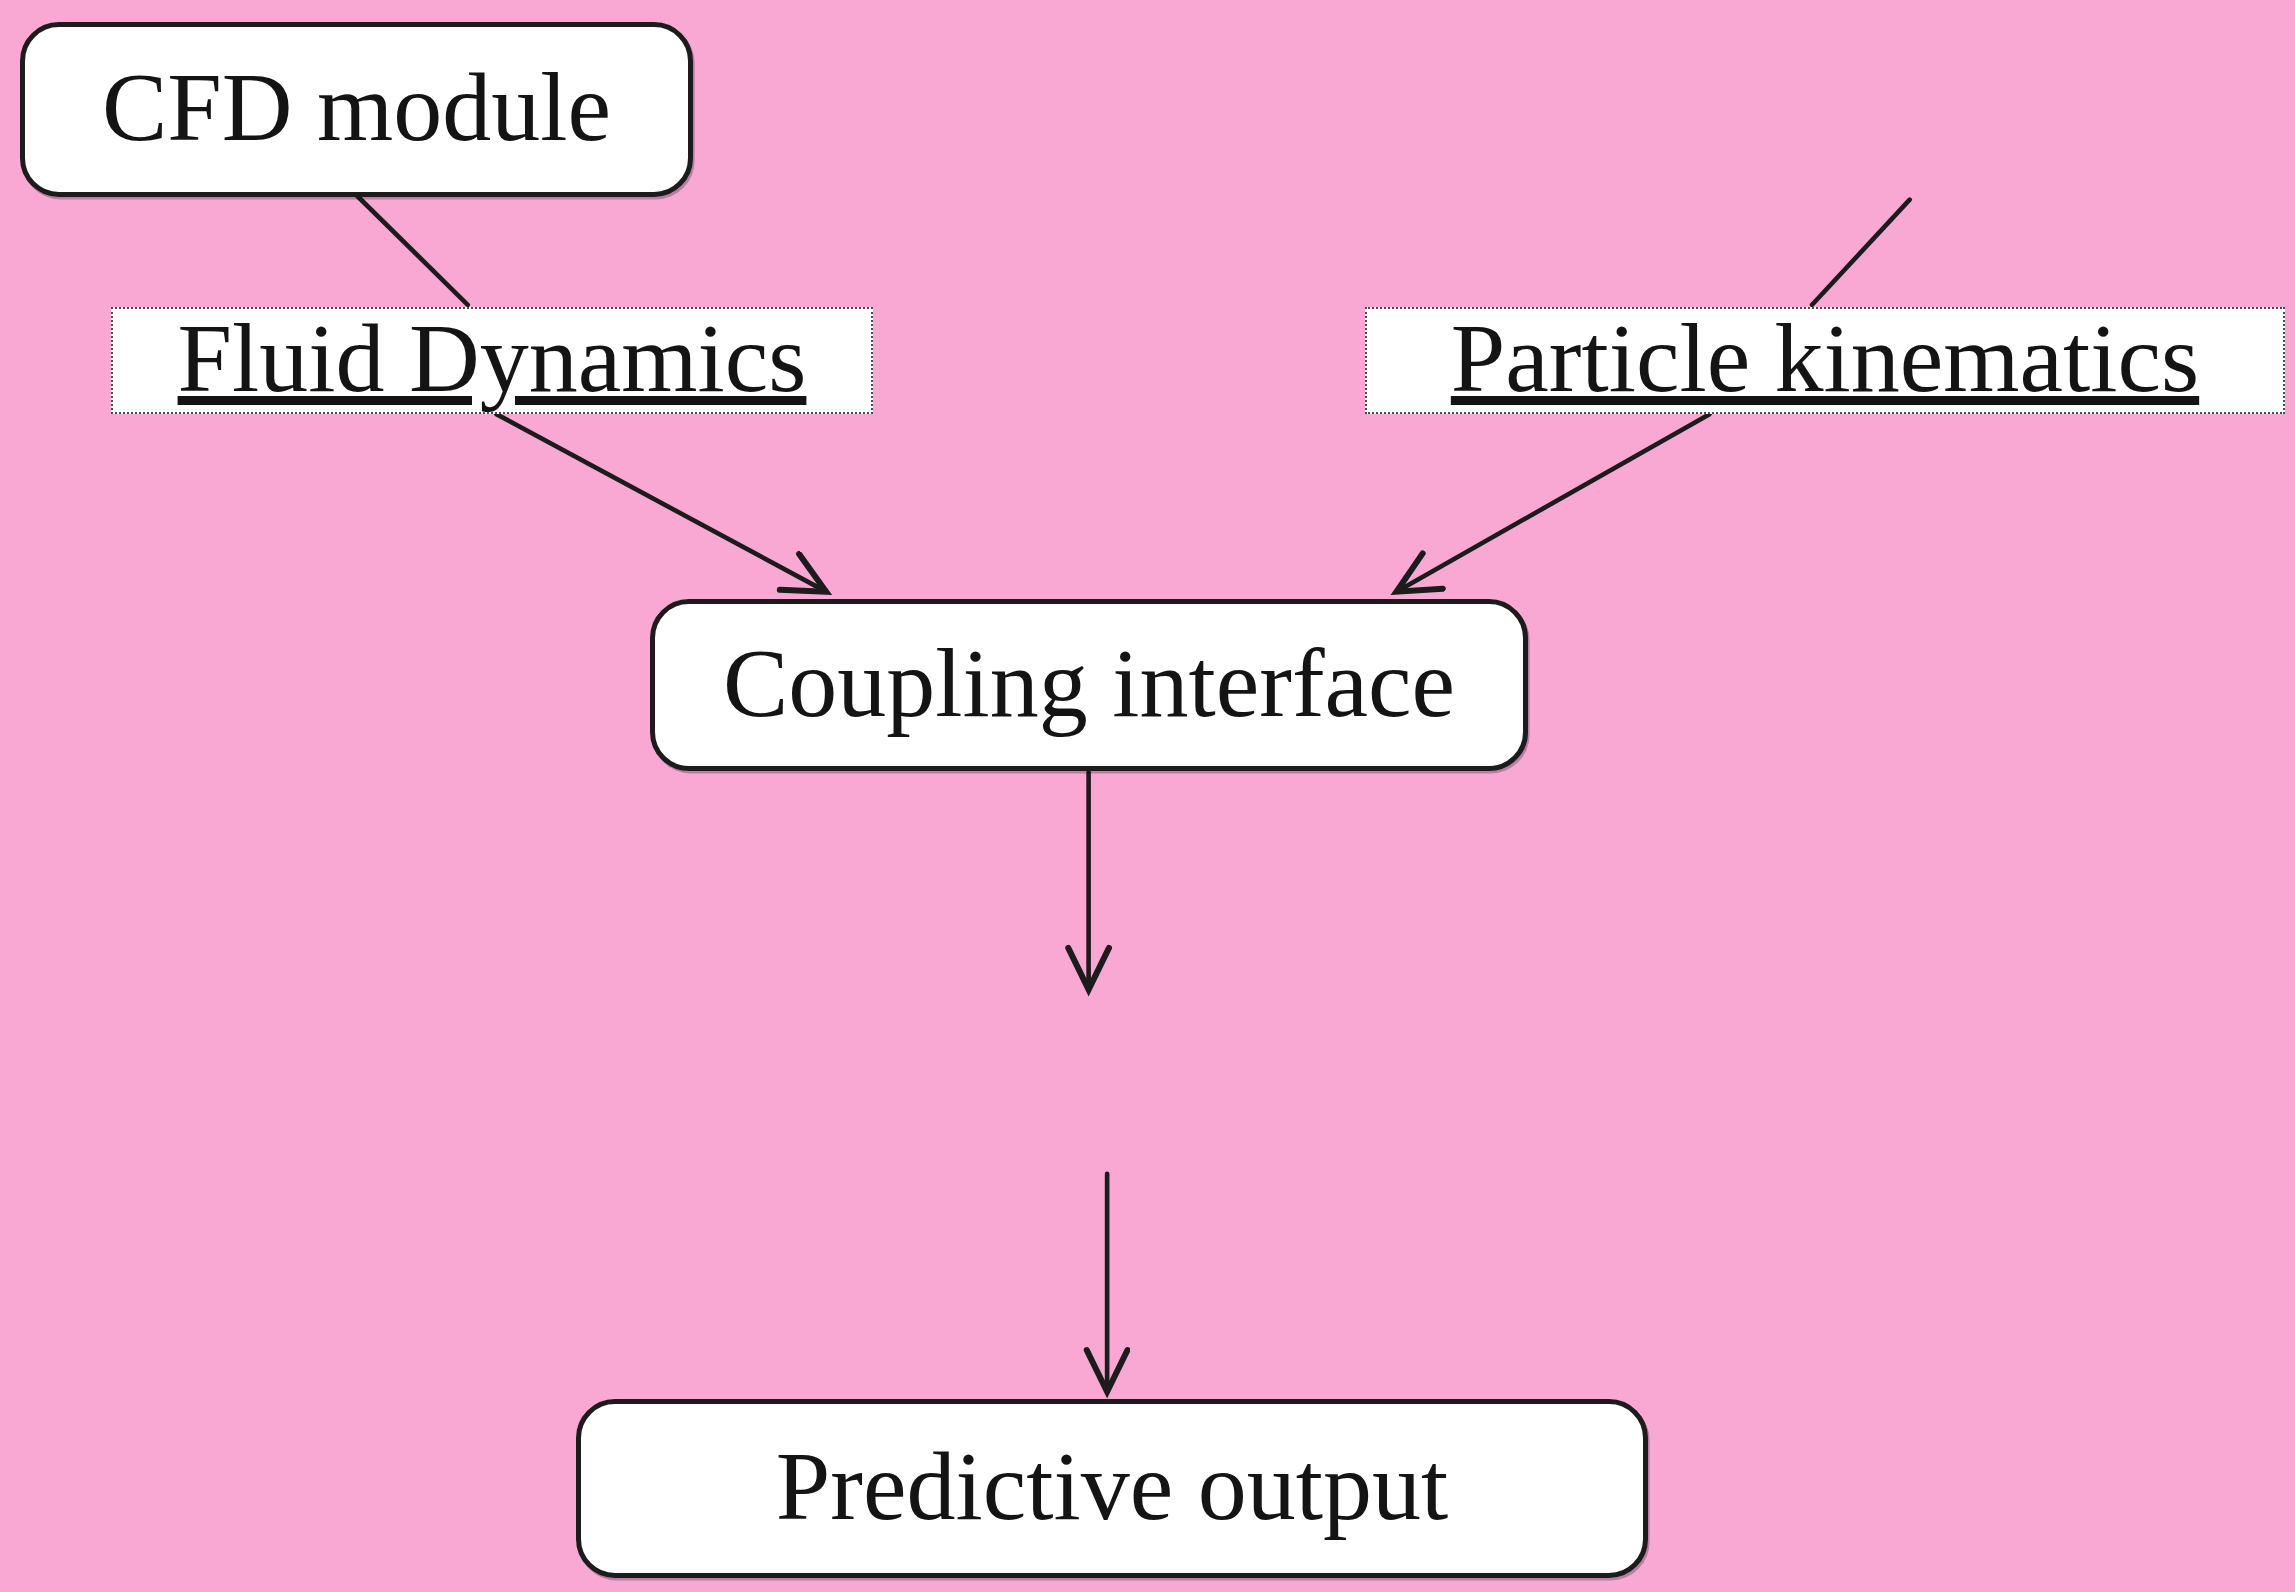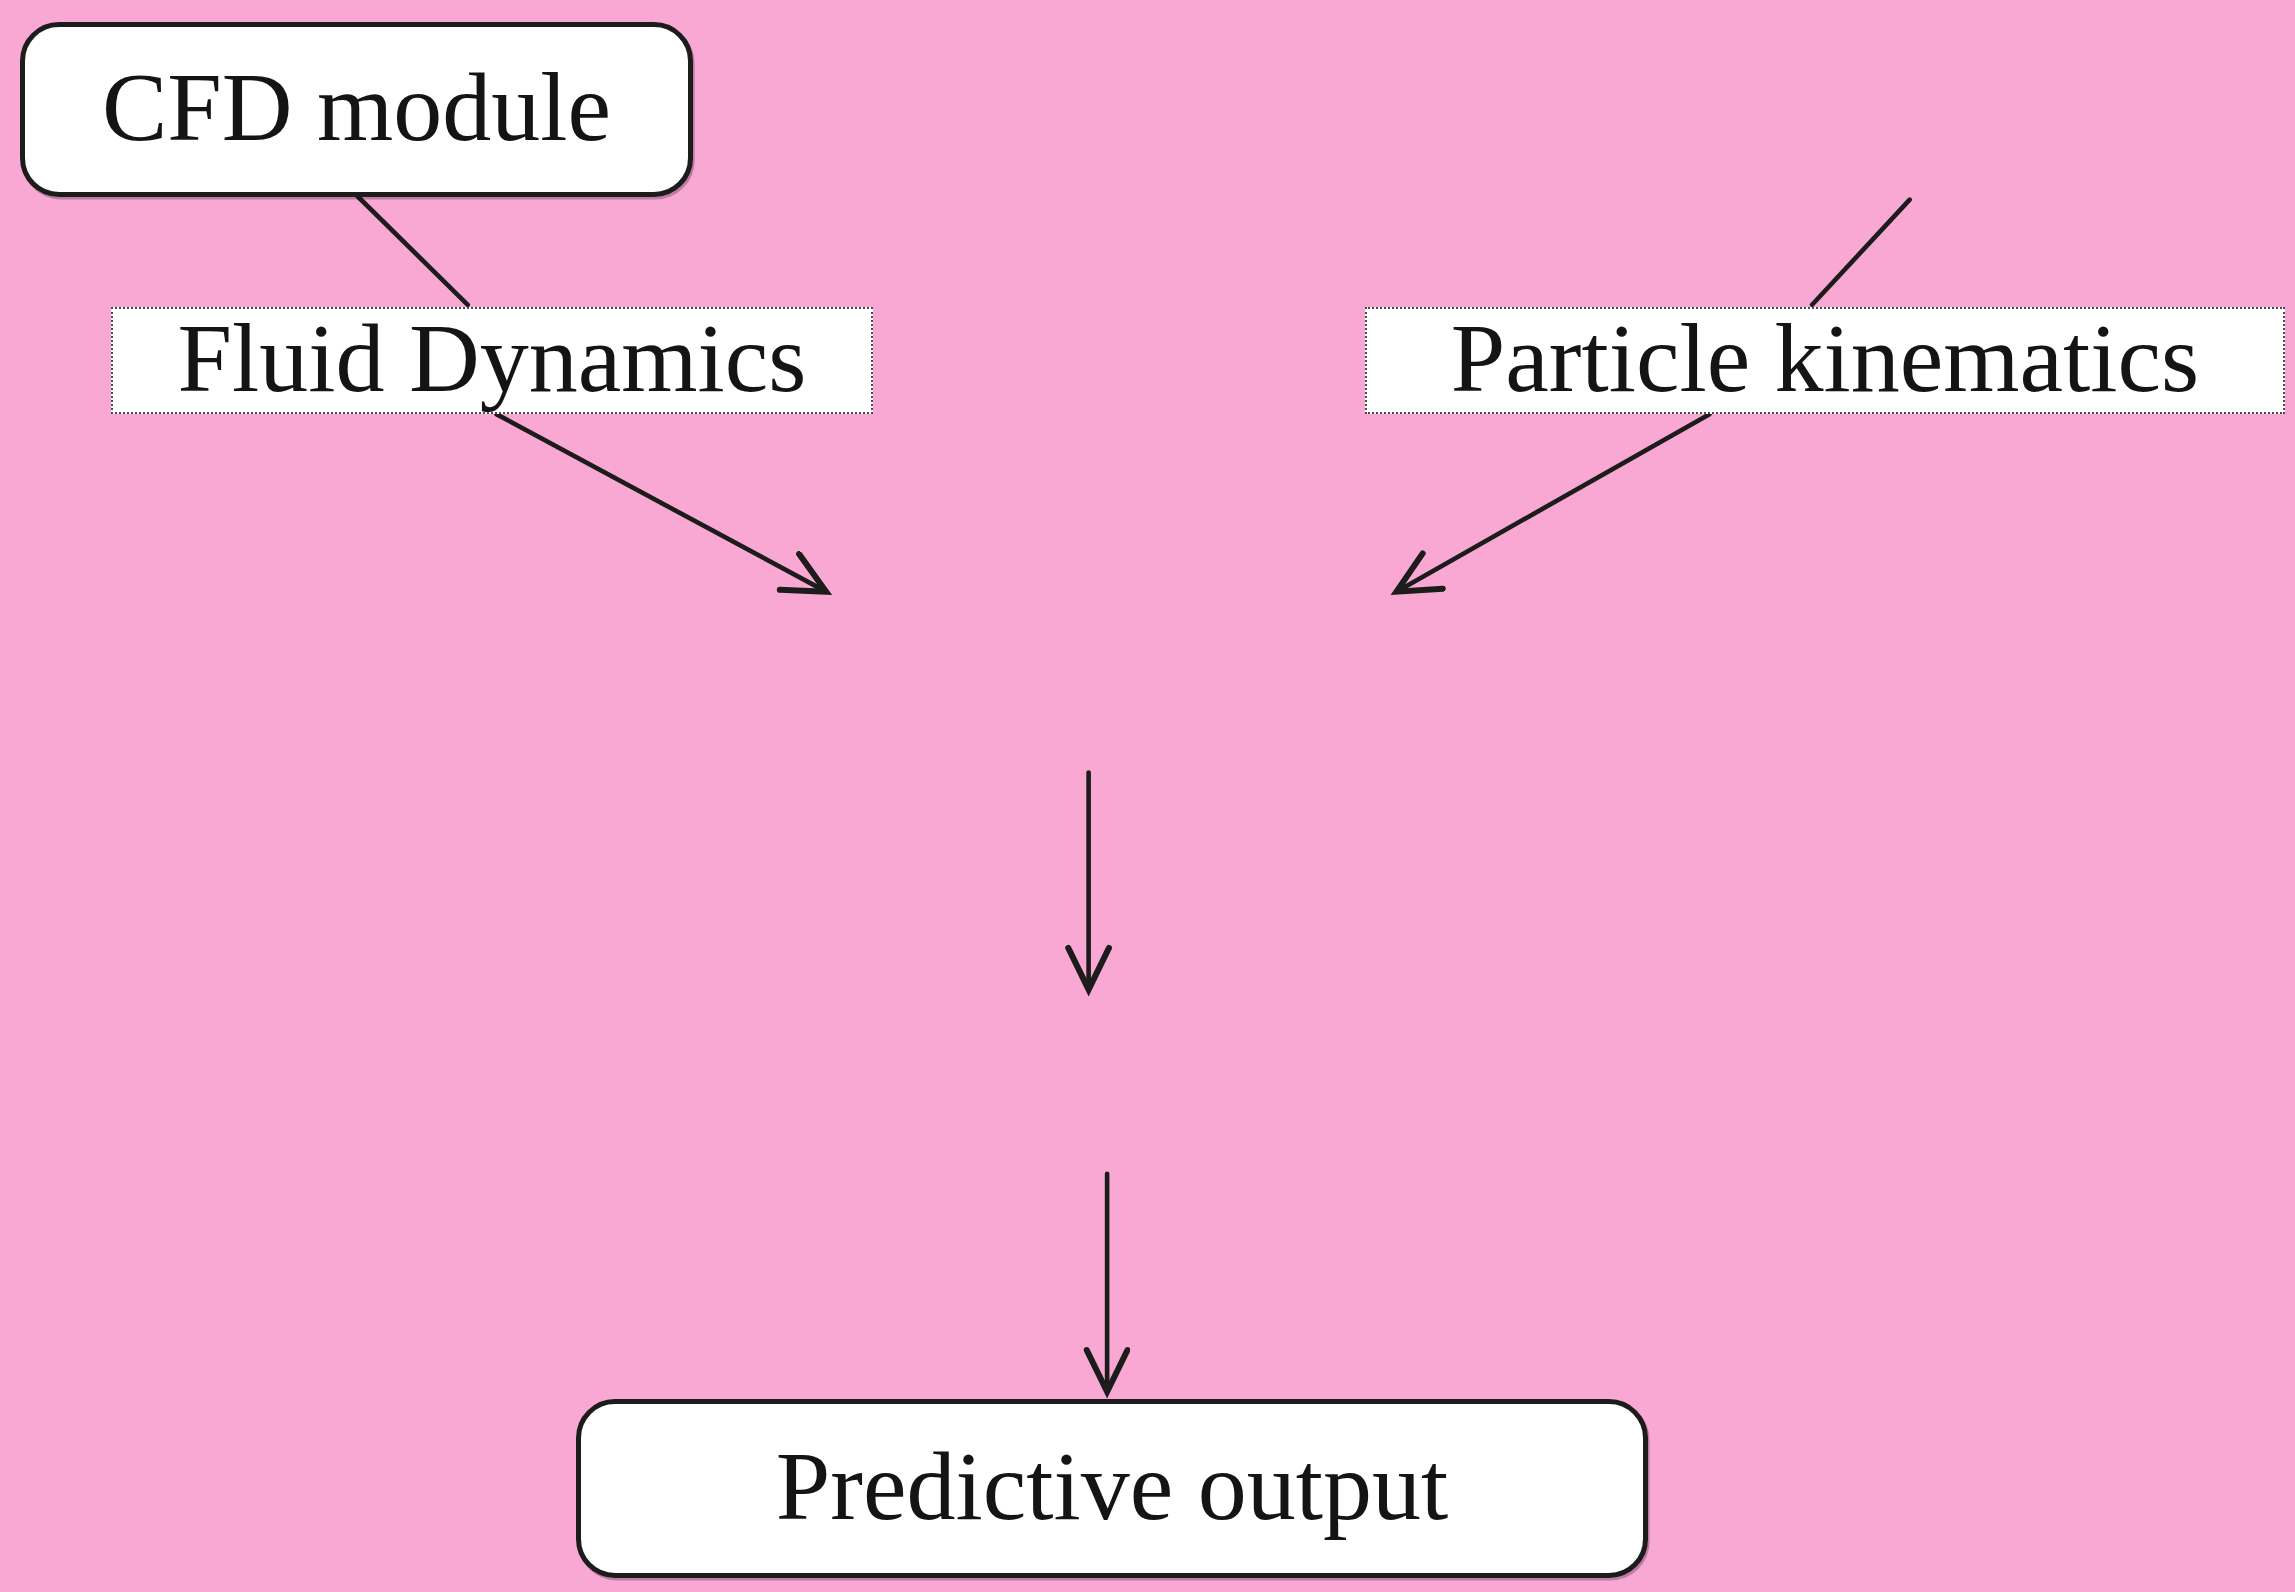--- a/index.html
+++ b/index.html
@@ -38,20 +38,21 @@
     z-index: 2;
   }
   .node.solid {
     border: 5px solid #1c1c1c;
     border-radius: 39px;
     box-shadow: 1.7px 2.5px 0 rgba(0,0,0,0.25);
   }
   .node.dotted {
     border: 2.5px dotted #4a4a4a;
     border-radius: 0;
+    text-decoration: underline;
   }
   .node-label {
     display: block;
     padding-bottom: 5px;
   }
   
   #node-cfd        { left: 20px;   top: 22px;   width: 673px;  height: 175px; }
   #node-dem        { left: 1563px; top: 21px;   width: 675px;  height: 177px; }
   #node-fluid      { left: 111px;  top: 307px;  width: 762px;  height: 107px; }
   #node-particle   { left: 1365px; top: 307px;  width: 920px; height: 107px; align-items: center; }
@@ -86,20 +87,23 @@
 
 
   <div id="node-fluid" class="node dotted">
     <span class="node-label">Fluid Dynamics</span>
   </div>
 
   <div id="node-particle" class="node dotted">
     <span class="node-label">Particle kinematics</span>
   </div>
 
+  <div id="node-coupling" class="node solid">
+    <span class="node-label">Coupling interface</span>
+  </div>
 
 
   <div id="node-predictive" class="node solid">
     <span class="node-label">Predictive output</span>
   </div>
 
 </div>
 
 
 </body></html>

